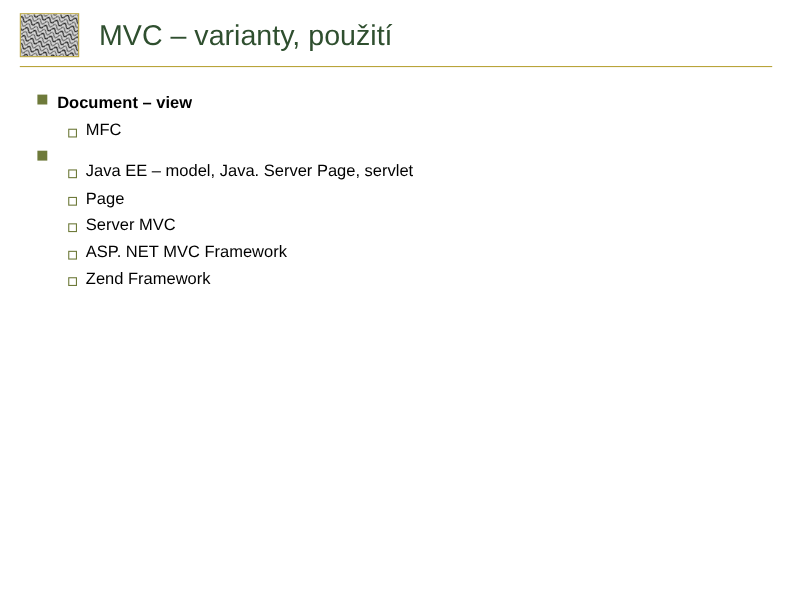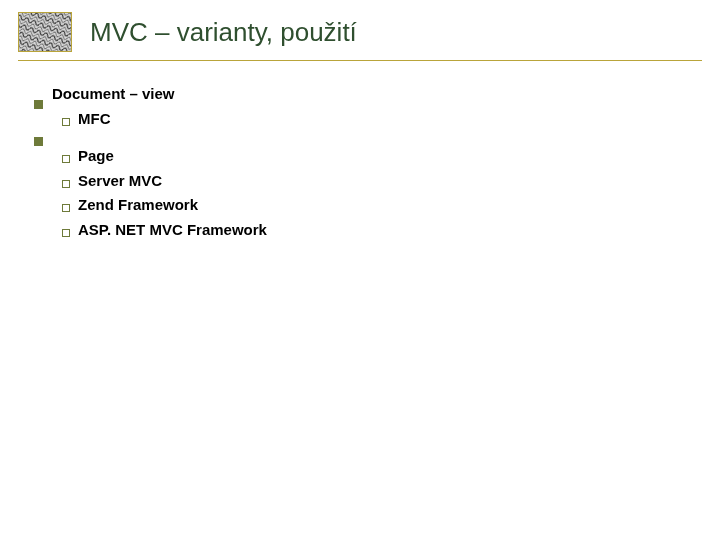--- a/index.html
+++ b/index.html
@@ -49,21 +49,21 @@
     height: 0;
     border-bottom: 1px solid #b9a43a;
   }
   .content {
     padding: 18px 0 0 34px;
     font-size: 15px;
     line-height: 1.5;
   }
   .bullet-1 {
     display: flex;
-    align-items: flex-end;
+    align-items: flex-start;
     margin-top: 4px;
   }
   .bullet-1 .mark {
     width: 9px;
     height: 9px;
     background: #6e7a3a;
     margin-right: 9px;
     flex-shrink: 0;
     position: relative;
     top: 3px;
@@ -81,21 +81,21 @@
     width: 8px;
     height: 8px;
     border: 1px solid #6e7a3a;
     box-sizing: border-box;
     margin-right: 8px;
     flex-shrink: 0;
     position: relative;
     top: 2px;
   }
   .bullet-2 .text {
-    font-weight: bold;
+    font-weight: normal;
   }
 </style>
 </head>
 <body>
 
 <div class="slide">
   <div class="header">
     <div class="logo-box">
       <svg viewBox="0 0 54 40" preserveAspectRatio="xMidYMid slice">
         <defs>
@@ -122,29 +122,33 @@
     <div class="bullet-2">
       <span class="mark"></span>
       <span class="text">MFC</span>
     </div>
 
     <div class="bullet-1">
       <span class="mark"></span>
     </div>
     <div class="bullet-2">
       <span class="mark"></span>
+      <span class="text">Java EE – model, Java. Server Page, servlet</span>
+    </div>
+    <div class="bullet-2">
+      <span class="mark"></span>
       <span class="text">Page</span>
     </div>
     <div class="bullet-2">
       <span class="mark"></span>
       <span class="text">Server MVC</span>
     </div>
     <div class="bullet-2">
       <span class="mark"></span>
-      <span class="text">Zend Framework</span>
+      <span class="text">ASP. NET MVC Framework</span>
     </div>
     <div class="bullet-2">
       <span class="mark"></span>
-      <span class="text">ASP. NET MVC Framework</span>
+      <span class="text">Zend Framework</span>
     </div>
 
   </div>
 </div>
 
 </body></html>

